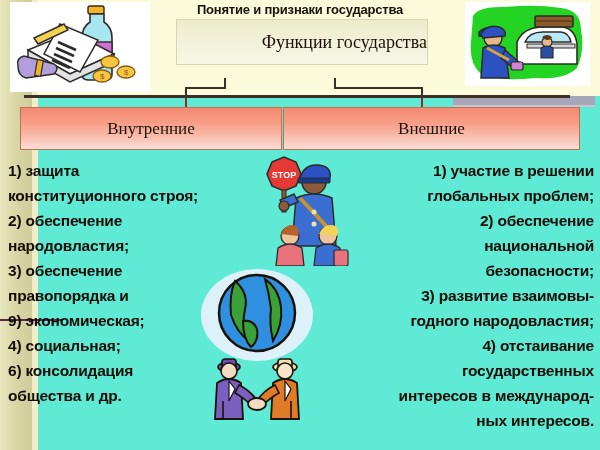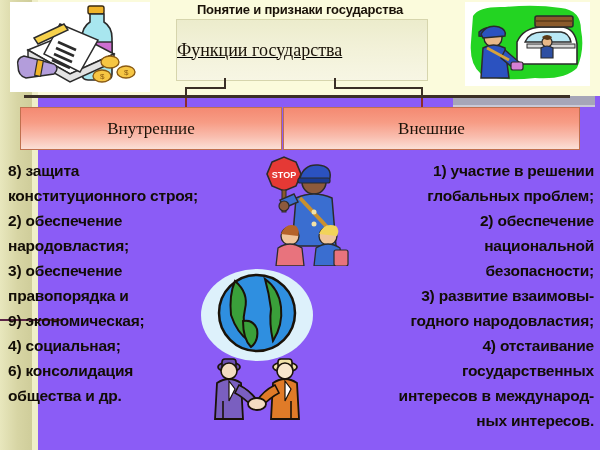--- a/index.html
+++ b/index.html
@@ -5,21 +5,21 @@
   html, body {
     margin: 0;
     padding: 0;
     background: #ffffff;
   }
   #slide {
     position: relative;
     width: 600px;
     height: 450px;
     overflow: hidden;
-    background: #8b5cf6;
+    background: #5eead4;
     font-family: "Liberation Sans", sans-serif;
   }
   
   .left-stripe {
     position: absolute;
     left: 0;
     top: 0;
     width: 32px;
     height: 450px;
     background: linear-gradient(to right, #e8e7bd 0%, #d7d5a4 55%, #cfcd9a 100%);
@@ -78,28 +78,27 @@
     color: #1a1208;
     letter-spacing: -0.2px;
   }
 
   
   .main-box {
     position: absolute;
     left: 176px;
     top: 19px;
     width: 252px;
-    height: 62px;
+    height: 46px;
     background: linear-gradient(to bottom, #ececcc 0%, #f2f1d8 45%, #f7f6e4 100%);
     border: 1px solid #d6d5ad;
     box-sizing: border-box;
     display: flex;
     align-items: center;
-    justify-content: flex-start;
-    text-decoration: underline;
+    justify-content: flex-end;
   }
   .main-box-label {
     font-family: "Liberation Serif", serif;
     font-size: 18px;
     color: #1a1208;
   }
 
   
   .conn {
     position: absolute;
@@ -192,21 +191,21 @@
   <div class="conn conn-tick-right"></div>
 
   <div class="branch-box branch-left">
     <span class="branch-label">Внутренние</span>
   </div>
   <div class="branch-box branch-right">
     <span class="branch-label">Внешние</span>
   </div>
 
   <div class="col col-left">
-    <div class="col-line">8) защита</div>
+    <div class="col-line">1) защита</div>
     <div class="col-line">конституционного строя;</div>
     <div class="col-line">2) обеспечение</div>
     <div class="col-line">народовластия;</div>
     <div class="col-line">3) обеспечение</div>
     <div class="col-line">правопорядка и</div>
     <div class="col-line">9) экономическая;</div>
     <div class="col-line">  4) социальная;</div>
     <div class="col-line">  6) консолидация</div>
     <div class="col-line">общества и др.</div>
   </div>

